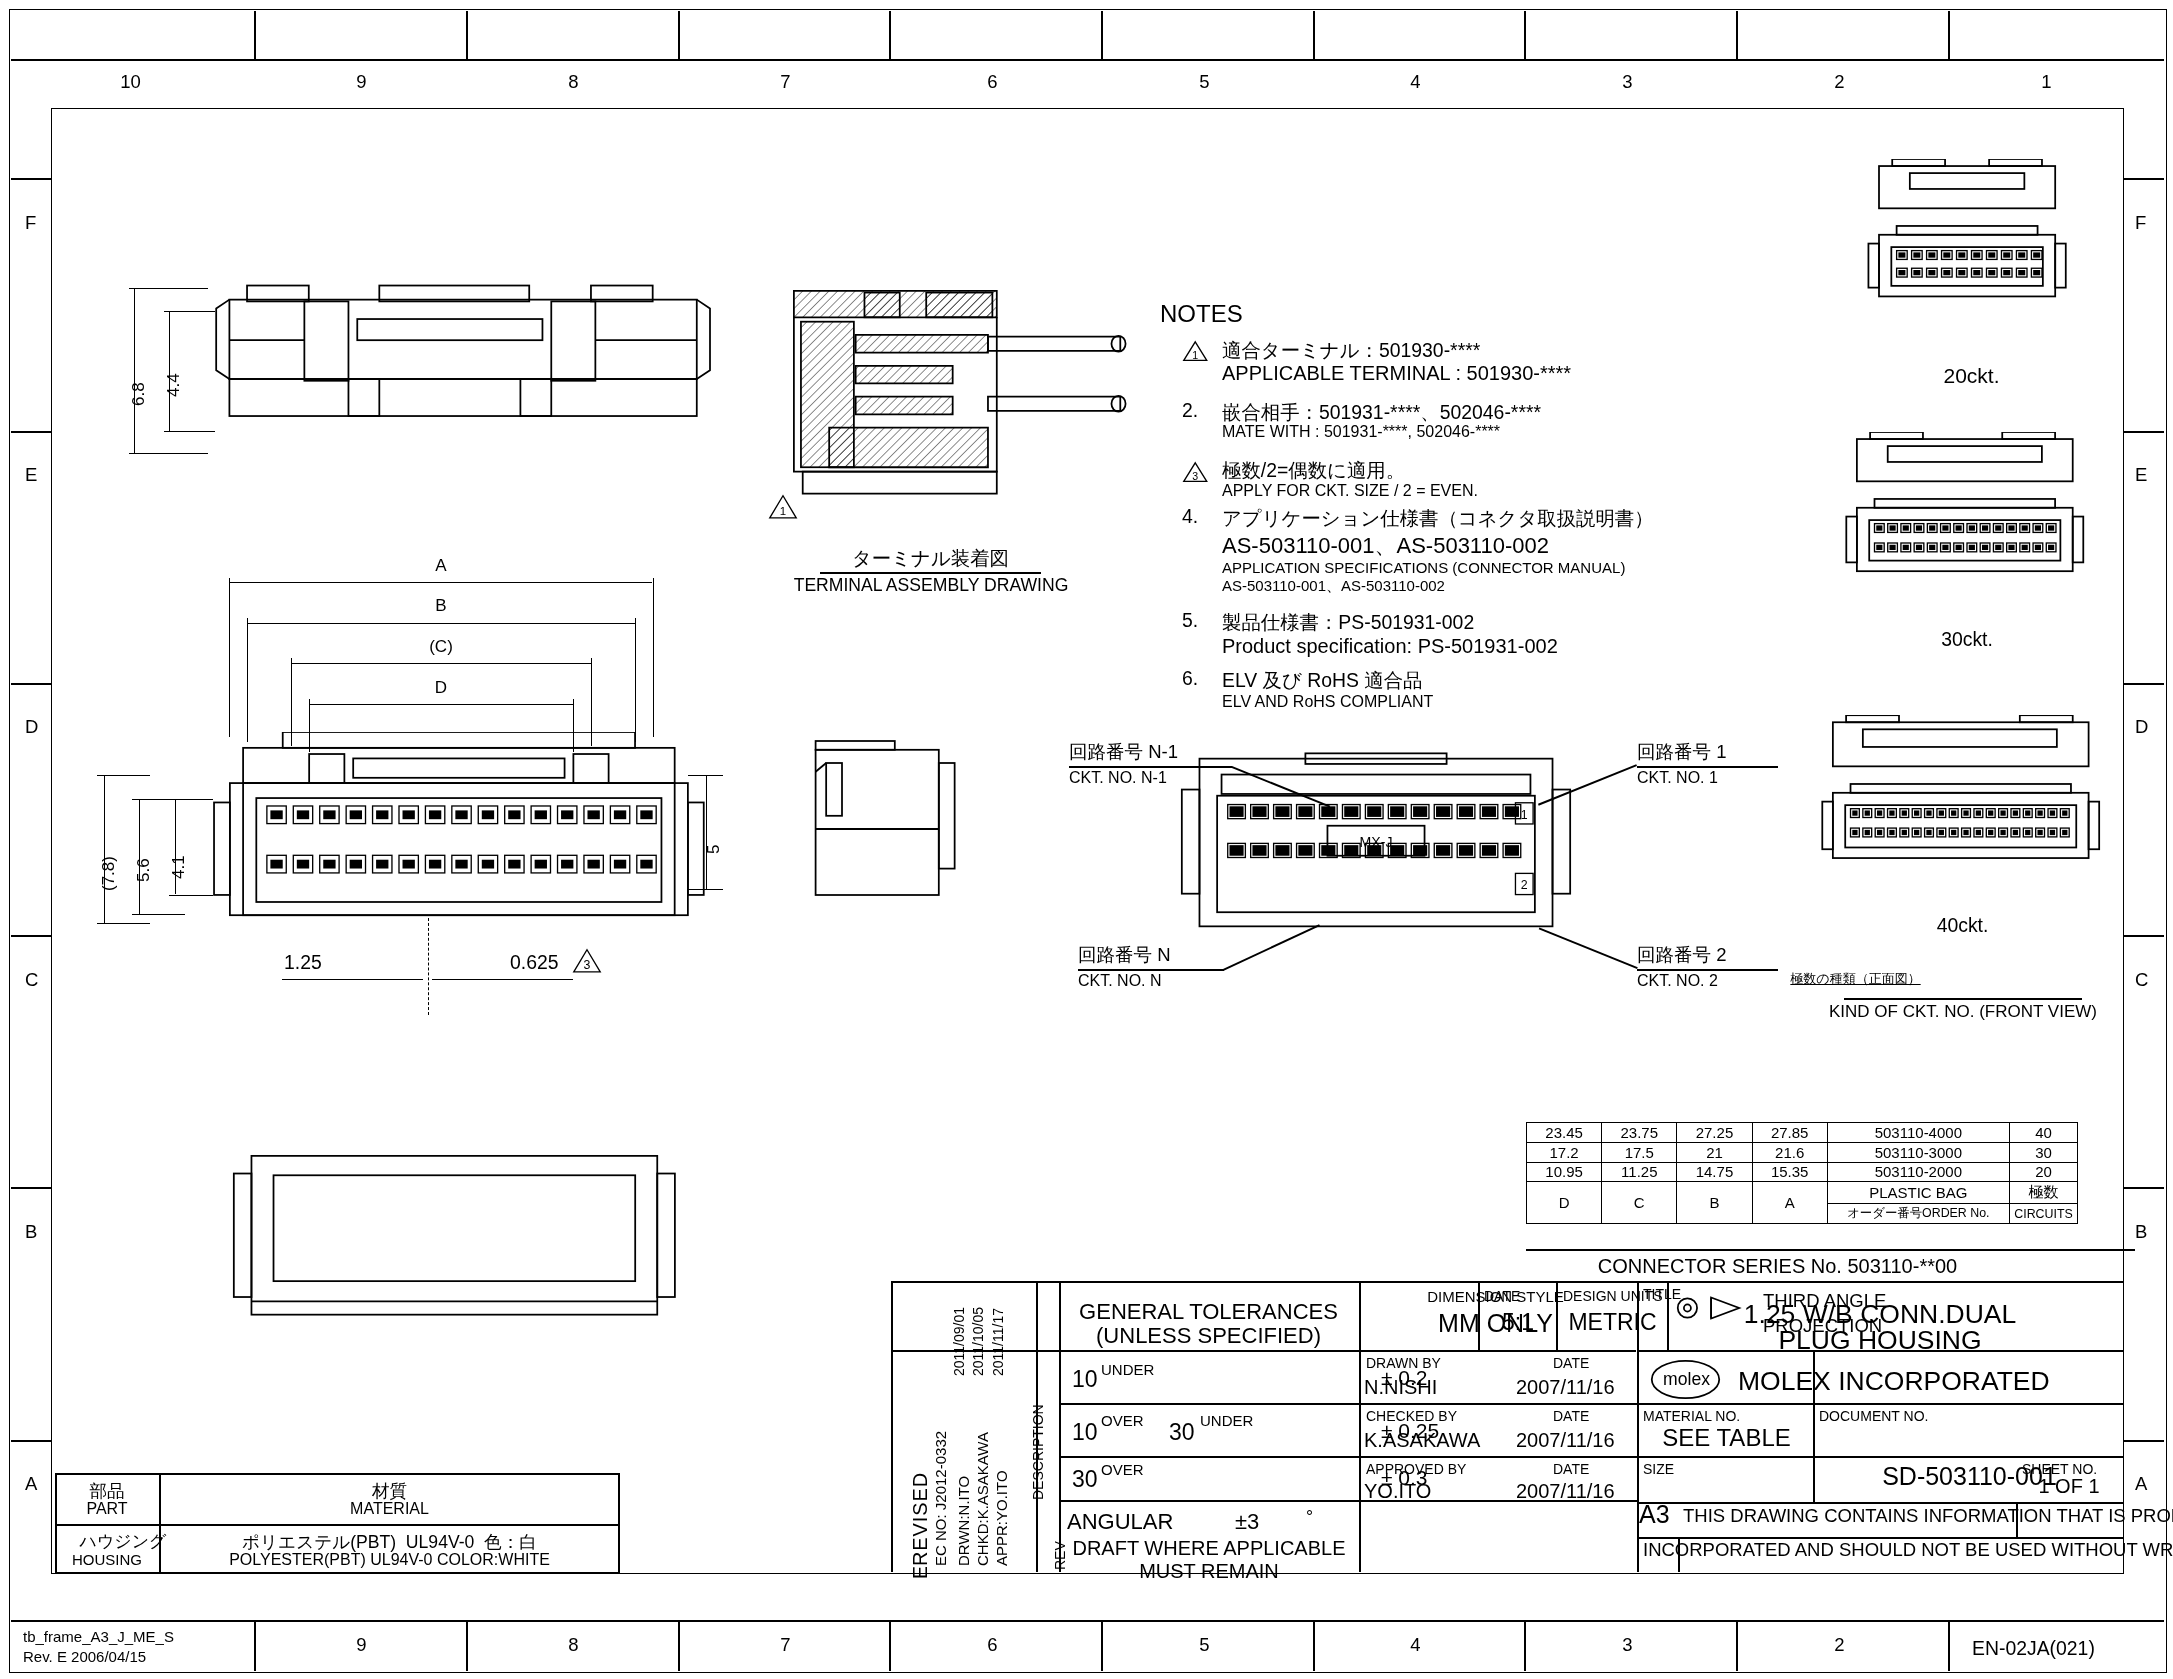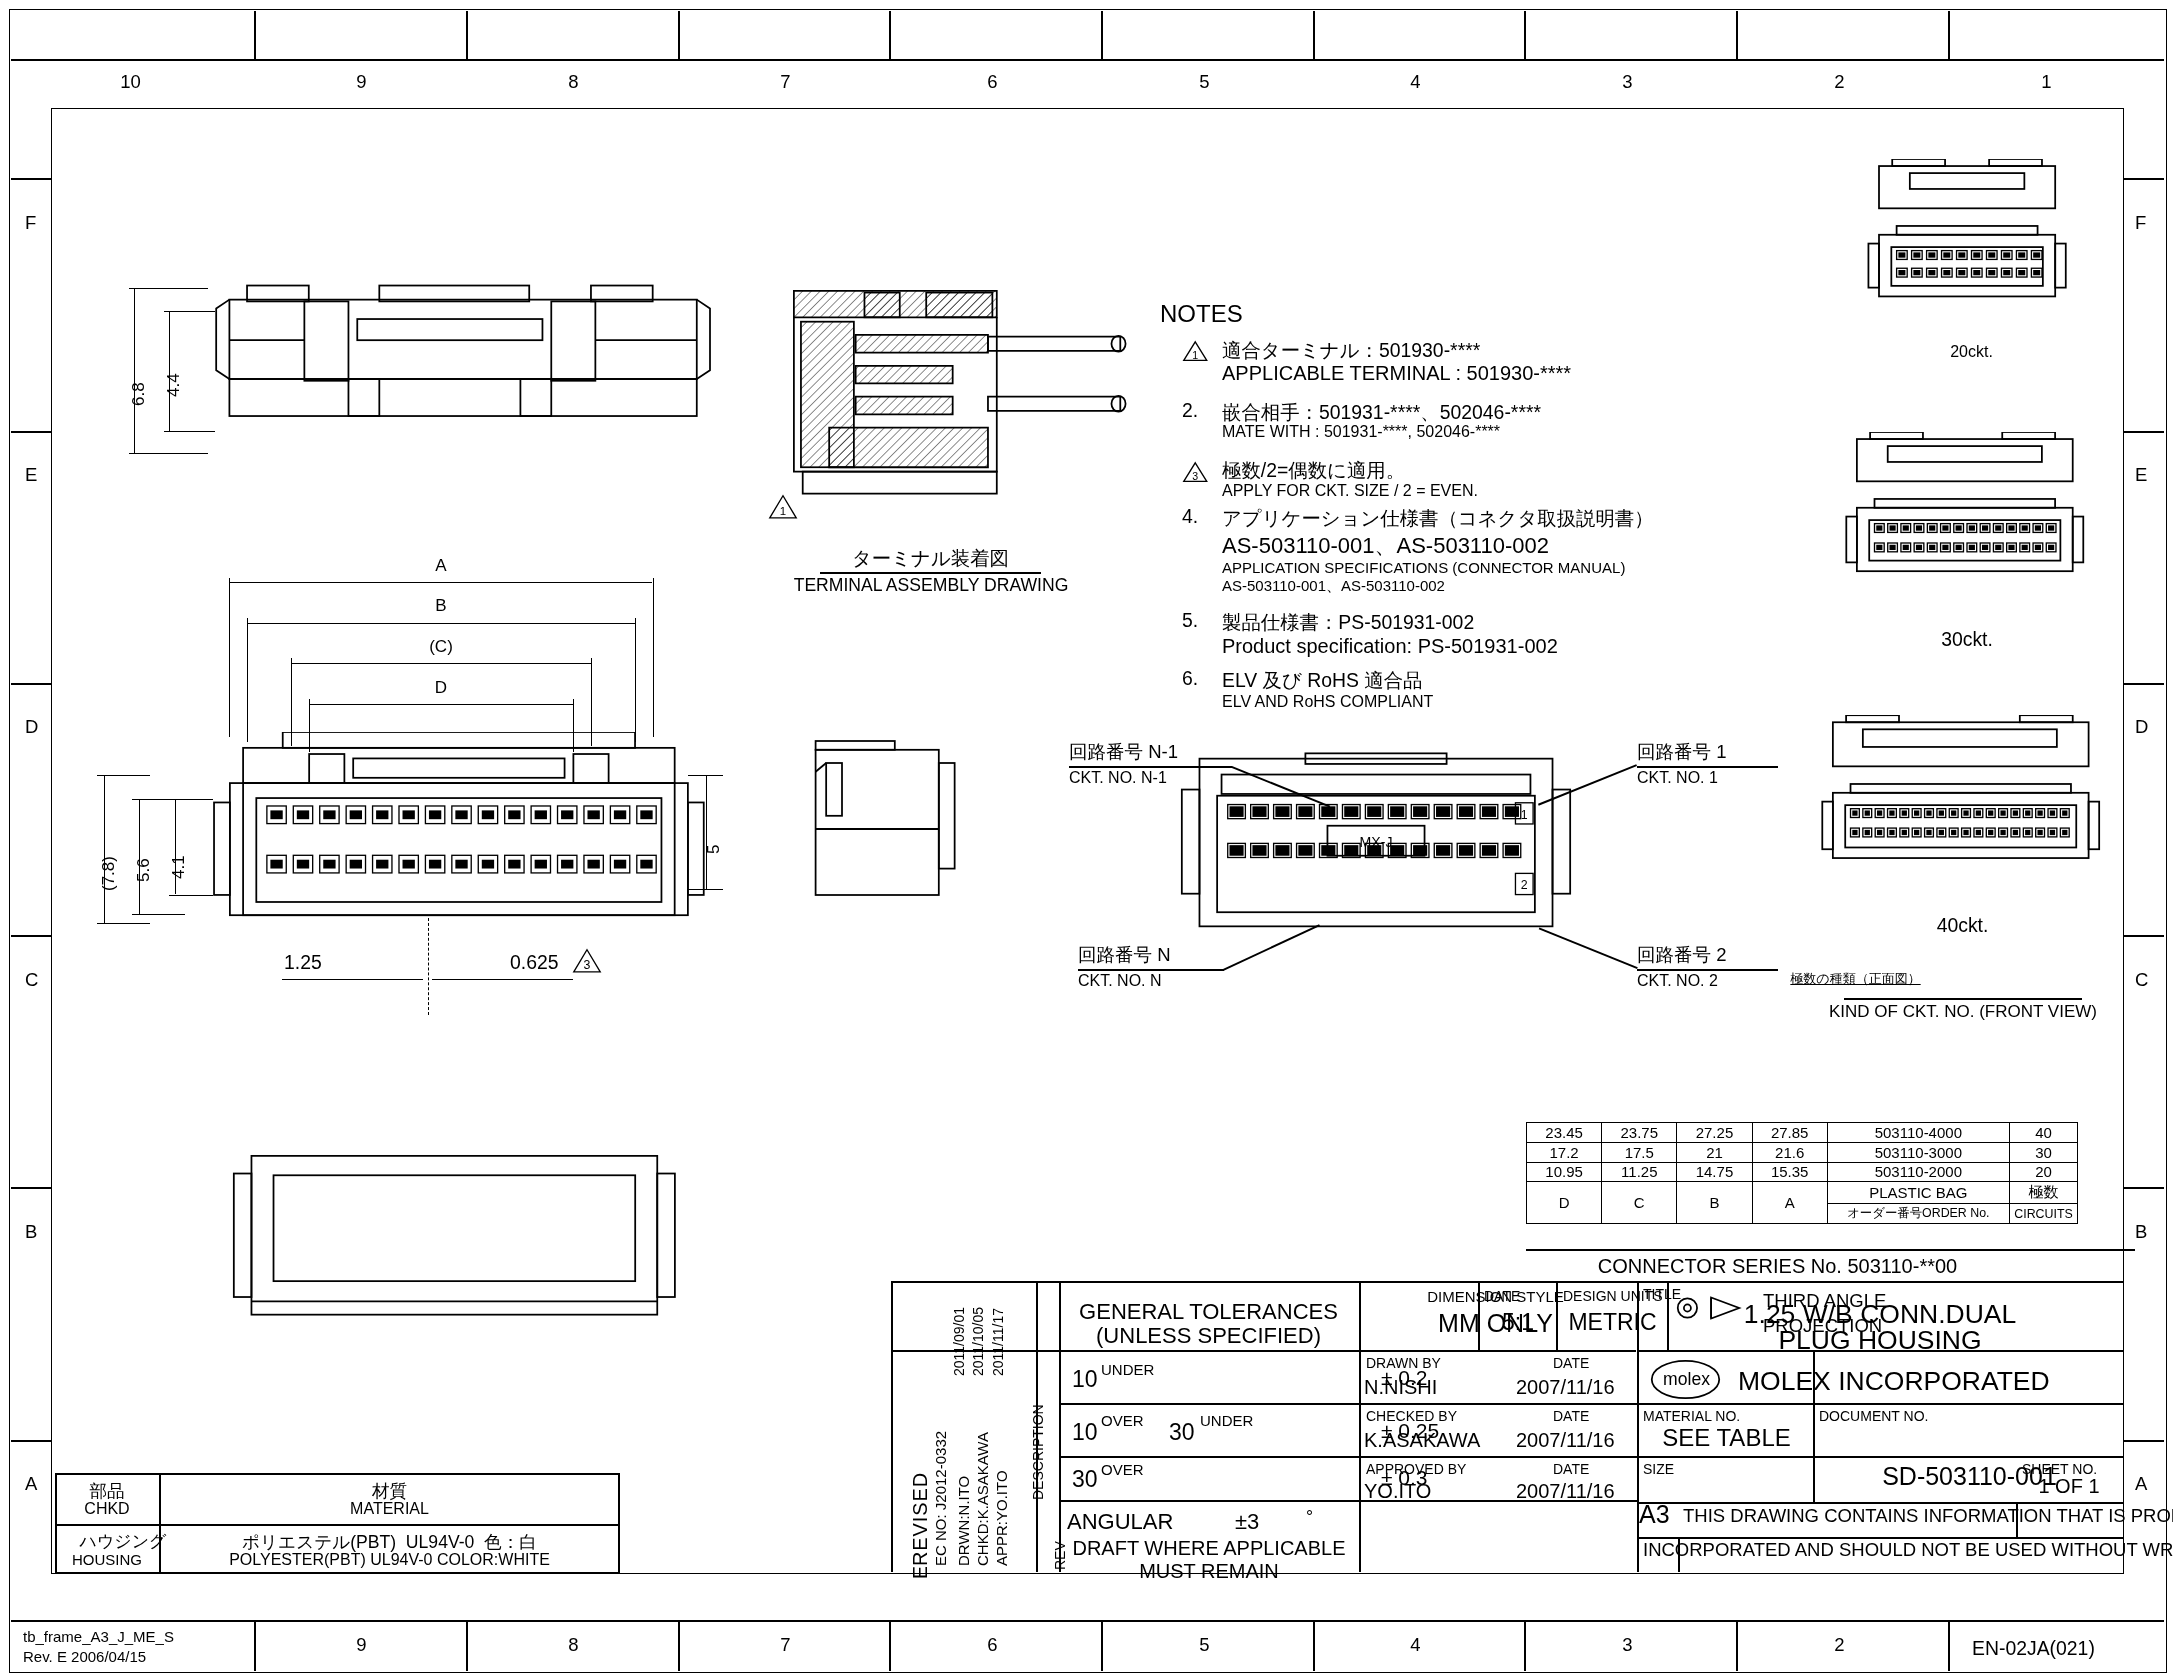--- a/index.html
+++ b/index.html
@@ -513,21 +513,21 @@
           <rect x="142" y="124" width="12" height="10" fill="none" stroke="#000" stroke-width="1.5"></rect>
           <rect x="144" y="126" width="8" height="6" fill="#000"></rect>
           <rect x="159" y="124" width="12" height="10" fill="none" stroke="#000" stroke-width="1.5"></rect>
           <rect x="161" y="126" width="8" height="6" fill="#000"></rect>
           <rect x="176" y="124" width="12" height="10" fill="none" stroke="#000" stroke-width="1.5"></rect>
           <rect x="178" y="126" width="8" height="6" fill="#000"></rect>
           <rect x="193" y="124" width="12" height="10" fill="none" stroke="#000" stroke-width="1.5"></rect>
           <rect x="195" y="126" width="8" height="6" fill="#000"></rect>
         </g>
     </svg>
-    <div class="lbl c" style="left:1861px;top:343px;width:221px;font-size:16px;">20ckt.</div>
+    <div class="lbl c" style="left:1861px;top:364px;width:221px;font-size:21px;">20ckt.</div>
 
     <svg width="256" height="185" style="position:absolute;left:1839px;top:432px;" viewBox="0 0 290 210">
       <g fill="none" stroke="#000" stroke-width="2">
         <rect x="20" y="8" width="245" height="48"></rect>
         <rect x="35" y="0" width="60" height="8"></rect>
         <rect x="185" y="0" width="60" height="8"></rect>
         <rect x="55" y="16" width="175" height="18"></rect>
         <rect x="20" y="86" width="245" height="72"></rect>
         <rect x="8" y="96" width="12" height="52"></rect>
         <rect x="265" y="96" width="12" height="52"></rect>
@@ -856,21 +856,21 @@
 
   <div>
     <div class="ln" style="left:55px;top:1473px;width:565px;height:1.8px;"></div>
     <div class="ln" style="left:55px;top:1524px;width:565px;height:1.8px;"></div>
     <div class="ln" style="left:55px;top:1572px;width:565px;height:1.8px;"></div>
     <div class="ln" style="left:55px;top:1473px;width:1.8px;height:99px;"></div>
     <div class="ln" style="left:159px;top:1473px;width:1.8px;height:99px;"></div>
     <div class="ln" style="left:618px;top:1473px;width:1.8px;height:99px;"></div>
 
     <div class="lbl c" style="left:56px;top:1479px;width:102px;font-size:17.6px;">部品</div>
-    <div class="lbl c" style="left:56px;top:1500px;width:102px;font-size:16px;">CHKD</div>
+    <div class="lbl c" style="left:56px;top:1500px;width:102px;font-size:16px;">PART</div>
     <div class="lbl c" style="left:161px;top:1479px;width:457px;font-size:17.6px;">材質</div>
     <div class="lbl c" style="left:161px;top:1500px;width:457px;font-size:16px;">MATERIAL</div>
 
     <div class="lbl c" style="left:56px;top:1530px;width:102px;font-size:17px;padding-left:16px;">ハウジング</div>
     <div class="lbl c" style="left:56px;top:1551px;width:102px;font-size:15px;">HOUSING</div>
     <div class="lbl c" style="left:161px;top:1530px;width:457px;font-size:17.6px;">ポリエステル(PBT)  UL94V-0  色：白</div>
     <div class="lbl c" style="left:161px;top:1551px;width:457px;font-size:16px;">POLYESTER(PBT) UL94V-0 COLOR:WHITE</div>
   </div>
 
 </div>

